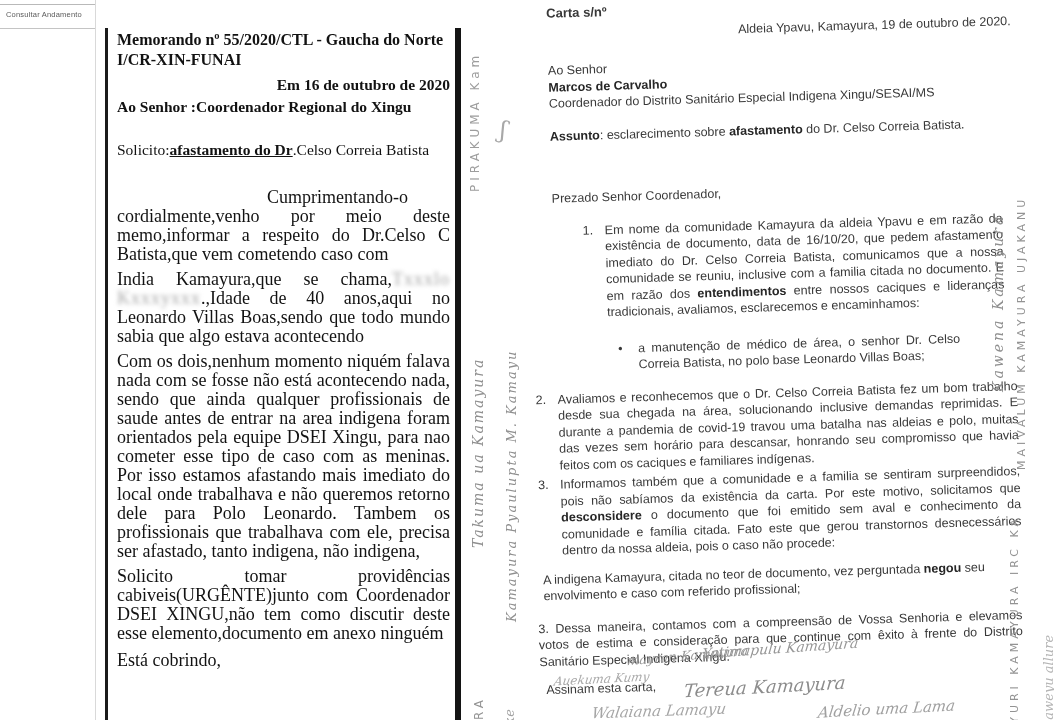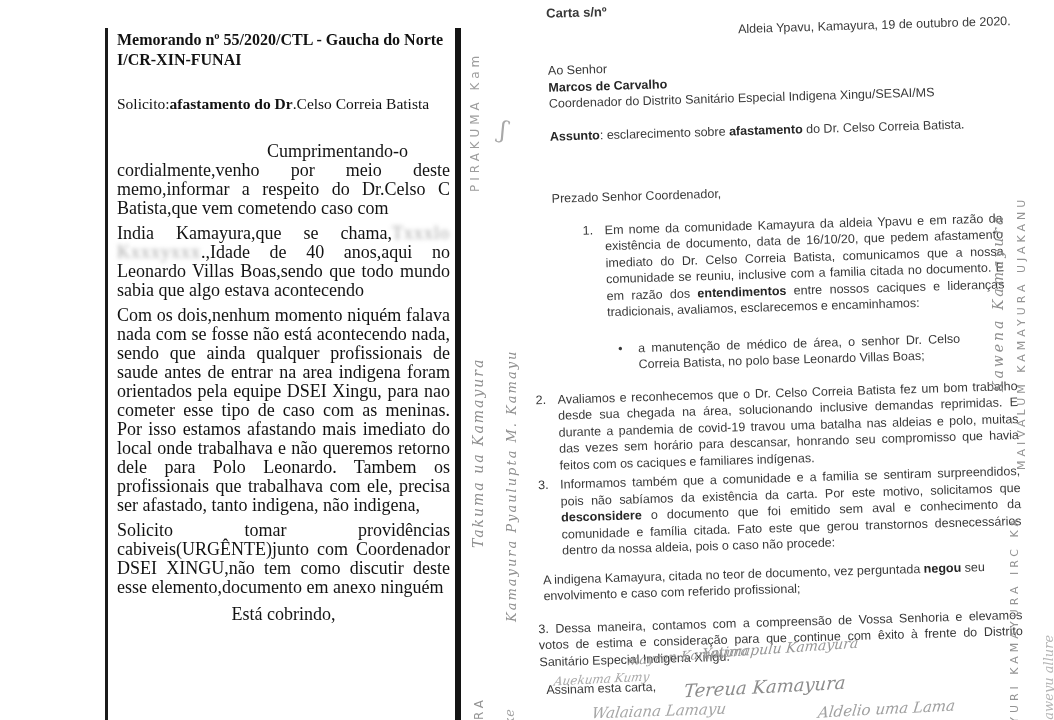--- a/index.html
+++ b/index.html
@@ -26,27 +26,27 @@
   .rule-left{left:9px;width:3px;background:#1b1b1b;}
   .rule-right{left:359px;width:6px;background:#141414;}
   .memo-text{
     position:absolute;left:21px;top:2px;width:333px;
     font-family:"Liberation Serif","DejaVu Serif",serif;color:#121212;
   }
   .m-title{font-size:16px;line-height:20px;font-weight:700;}
   .m-date{font-size:15.5px;line-height:19px;font-weight:700;text-align:right;margin-top:5px;}
   .m-addr{font-size:15.5px;line-height:19px;font-weight:700;margin-top:3px;}
   .m-subject{font-size:15.5px;line-height:20px;margin-top:24px;}
-  .m-subject b{font-weight:700;}
+  .m-subject b{font-weight:700;text-decoration:underline;}
   .m-para{
     font-size:18px;line-height:19px;margin:6px 0 0 0;
     text-align:justify;text-justify:inter-word;
   }
   .m-para.m-indent{text-indent:150px;margin-top:28px;}
-  .m-para.m-left{text-align:center;margin-top:8px;}
+  .m-para.m-left{text-align:left;margin-top:8px;}
   .redact{
     color:#a6a6a6;filter:blur(2.3px);
     letter-spacing:1px;
   }
 
   
   .carta-page{position:absolute;left:462px;top:0;width:592px;height:720px;background:#ffffff;overflow:hidden;}
   .carta-inner{
     position:absolute;left:78px;top:6px;width:470px;
     transform:rotate(-1.7deg);transform-origin:0 0;
@@ -83,27 +83,32 @@
   }
   .vert{transform:rotate(-90deg);}
   .sig{position:absolute;white-space:nowrap;font-family:"DejaVu Serif",serif;font-style:italic;color:#979797;}
   .squiggle{position:absolute;color:#a8a8a8;font-size:24px;transform:rotate(14deg);font-family:"DejaVu Serif",serif;}
 </style>
 </head>
 <body>
 
 <div class="stage">
 
+  <aside class="sidebar">
+    <div class="sidebar-link">Consultar Andamento</div>
+  </aside>
 
   <section class="memo-page">
     <div class="rule rule-left"></div>
     <div class="rule rule-right"></div>
 
     <div class="memo-text">
       <div class="m-title">Memorando nº 55/2020/CTL - Gaucha do Norte I/CR-XIN-FUNAI</div>
+      <div class="m-date">Em 16 de outubro de 2020</div>
+      <div class="m-addr">Ao Senhor :Coordenador Regional do Xingu</div>
       <div class="m-subject">
         <span>Solicito:</span><b>afastamento do Dr</b><span>.Celso Correia Batista</span>
       </div>
       <p class="m-para m-indent">Cumprimentando-o cordialmente,venho por meio deste memo,informar a respeito do Dr.Celso C Batista,que vem cometendo caso com</p>
       <p class="m-para">
         <span>India Kamayura,que se chama,</span><span class="redact">Txxxlo</span> <span class="redact">Kxxxyxxx</span><span>.,Idade de 40 anos,aqui no Leonardo Villas Boas,sendo que todo mundo sabia que algo estava acontecendo</span>
       </p>
       <p class="m-para">Com os dois,nenhum momento niquém falava nada com se fosse não está acontecendo nada, sendo que ainda qualquer profissionais de saude antes de entrar na area indigena foram orientados pela equipe DSEI Xingu, para nao cometer esse tipo de caso com as meninas. Por isso estamos afastando mais imediato do local onde trabalhava e não queremos retorno dele para Polo Leonardo. Tambem os profissionais que trabalhava com ele, precisa ser afastado, tanto indigena, não indigena,</p>
       <p class="m-para">Solicito tomar providências cabiveis(URGÊNTE)junto com Coordenador DSEI XINGU,não tem como discutir deste esse elemento,documento em anexo ninguém</p>
       <p class="m-para m-left">Está cobrindo,</p>

